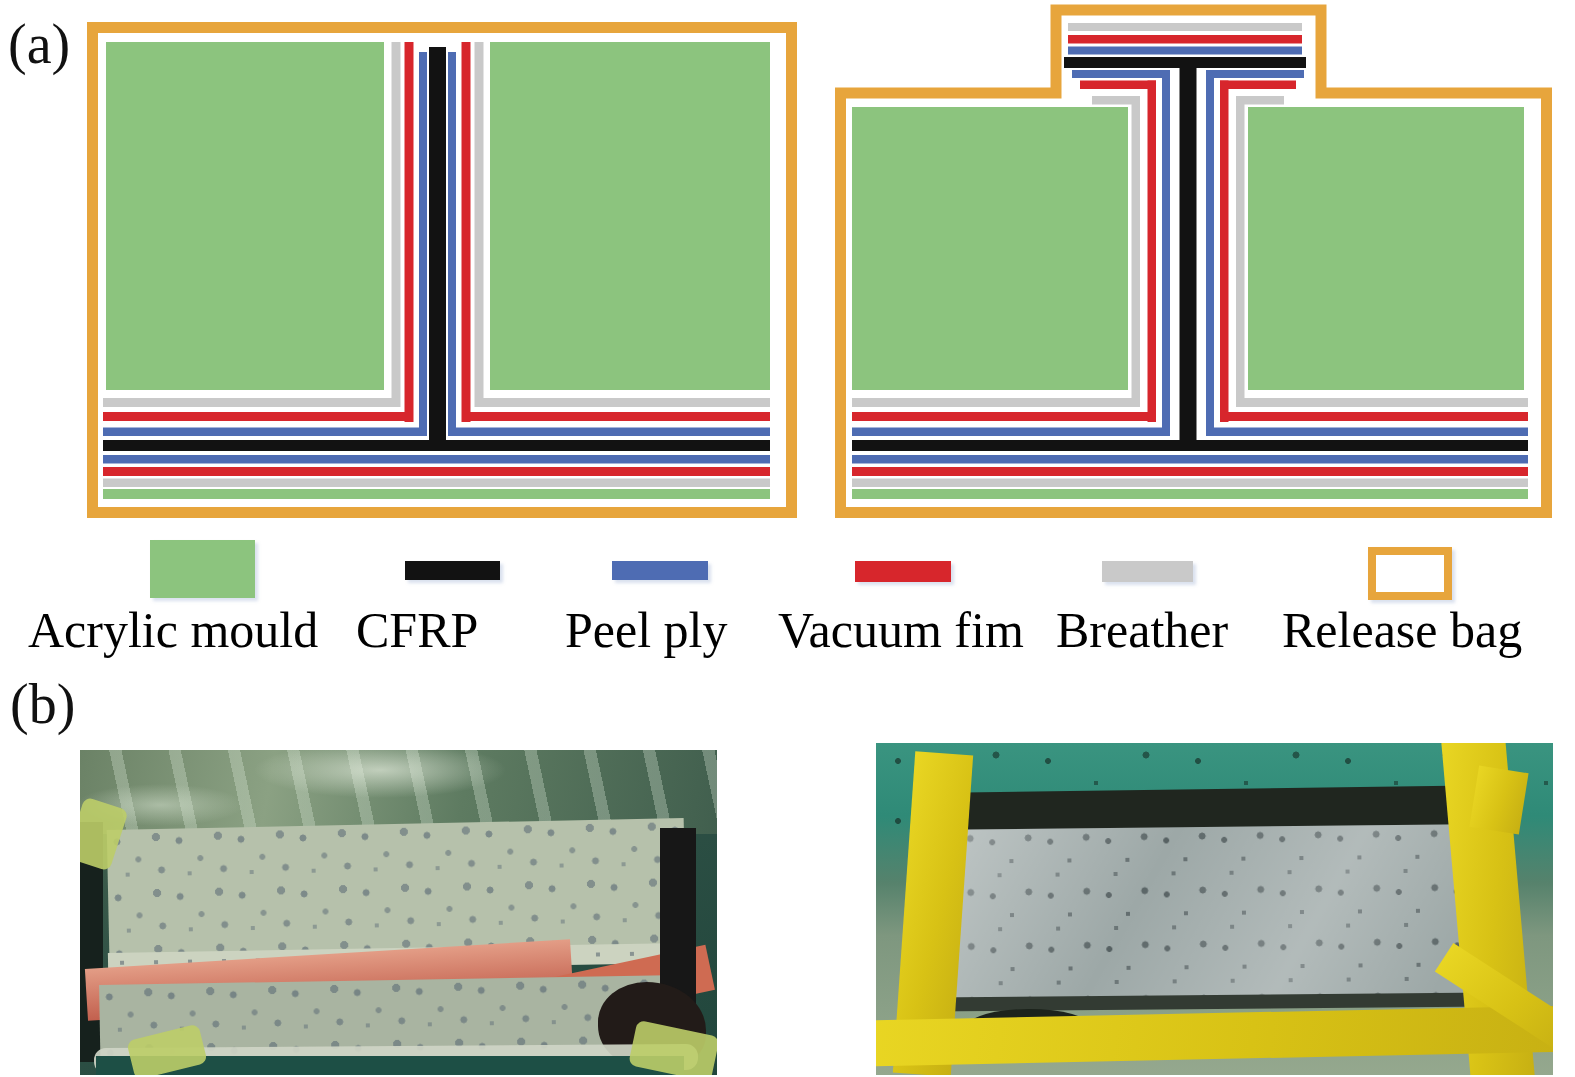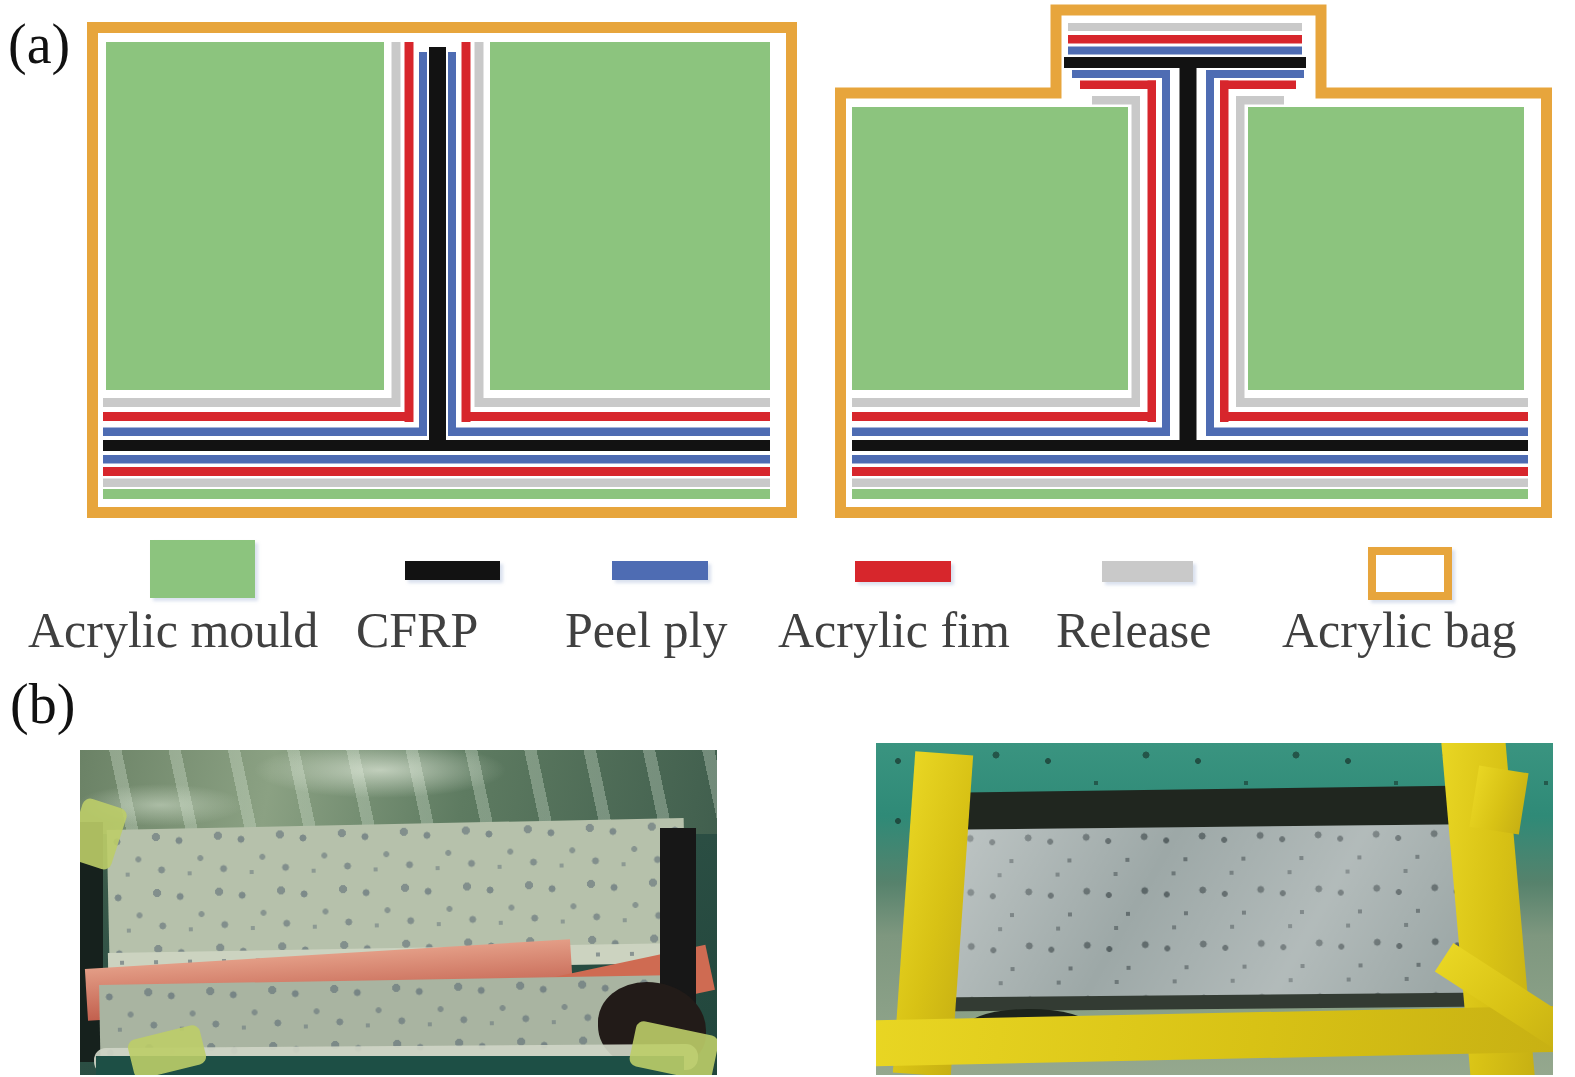--- a/index.html
+++ b/index.html
@@ -14,21 +14,21 @@
   
   #diagrams{position:absolute;left:0;top:0;}
   .f-green{fill:var(--mould-green);}
   .f-gray {fill:var(--breather-gray);}
   .f-red  {fill:var(--release-film-red);}
   .f-blue {fill:var(--peel-ply-blue);}
   .f-black{fill:var(--cfrp-black);}
   .s-orange{fill:none;stroke:var(--vacuum-bag-orange);stroke-width:11;stroke-linejoin:miter;}
 
   
-  .lg-label{position:absolute;top:600px;font-size:50px;color:#404040;white-space:nowrap;line-height:1.2;}
+  .lg-label{position:absolute;top:600px;font-size:50px;color:#000000;white-space:nowrap;line-height:1.2;}
   .sw{position:absolute;box-shadow:3px 3px 3px rgba(150,170,205,.35);}
   #sw-green {left:150px;top:540px;width:105px;height:58px;background:var(--mould-green);}
   #sw-black {left:405px;top:561px;width:95px; height:19px;background:var(--cfrp-black);}
   #sw-blue  {left:612px;top:561px;width:96px; height:19px;background:var(--peel-ply-blue);}
   #sw-red   {left:855px;top:561px;width:96px; height:21px;background:var(--release-film-red);}
   #sw-gray  {left:1102px;top:561px;width:91px;height:21px;background:var(--breather-gray);}
   #sw-orange{left:1368px;top:547px;width:68px;height:37px;background:#fff;
              border:8px solid var(--vacuum-bag-orange);box-shadow:3px 3px 3px rgba(150,170,205,.35);}
   #lab-l1{left:28px;}  #lab-l2{left:356px;} #lab-l3{left:565px;}
   #lab-l4{left:778px;} #lab-l5{left:1056px;}#lab-l6{left:1282px;}
@@ -179,23 +179,23 @@
     <div class="sw" id="sw-green"></div>
     <div class="sw" id="sw-black"></div>
     <div class="sw" id="sw-blue"></div>
     <div class="sw" id="sw-red"></div>
     <div class="sw" id="sw-gray"></div>
     <div id="sw-orange" style="position:absolute"></div>
 
     <div class="lg-label" id="lab-l1">Acrylic mould</div>
     <div class="lg-label" id="lab-l2">CFRP</div>
     <div class="lg-label" id="lab-l3">Peel ply</div>
-    <div class="lg-label" id="lab-l4">Acrylic fim</div>
-    <div class="lg-label" id="lab-l5">Release</div>
-    <div class="lg-label" id="lab-l6">Acrylic bag</div>
+    <div class="lg-label" id="lab-l4">Vacuum fim</div>
+    <div class="lg-label" id="lab-l5">Breather</div>
+    <div class="lg-label" id="lab-l6">Release bag</div>
   </div>
 
   <div id="labB" class="panel-label">(b)</div>
 
   <div class="photo" id="photoL">
     <div class="pL-topvinyl"></div>
     <div class="pL-leftband"></div>
     <div class="pL-breather-top speckleL"></div>
     <div class="pL-seam"></div>
     <div class="pL-pink"></div>

